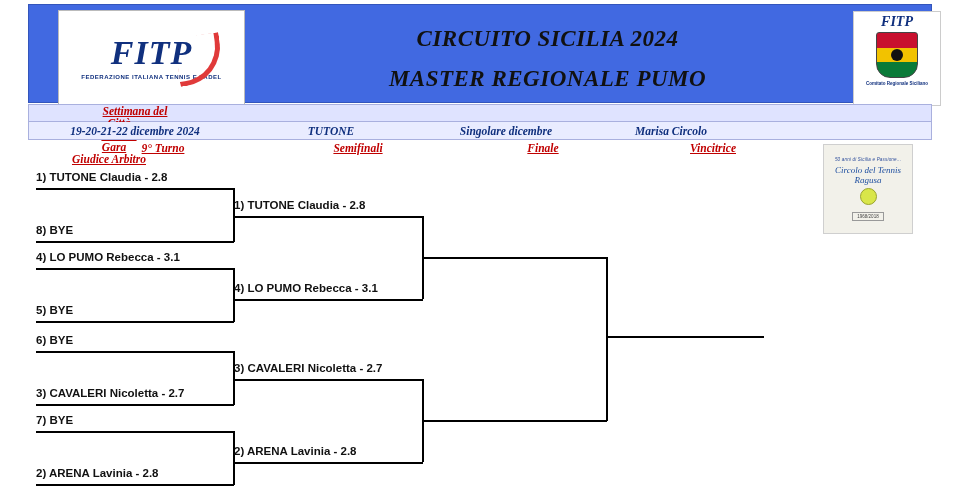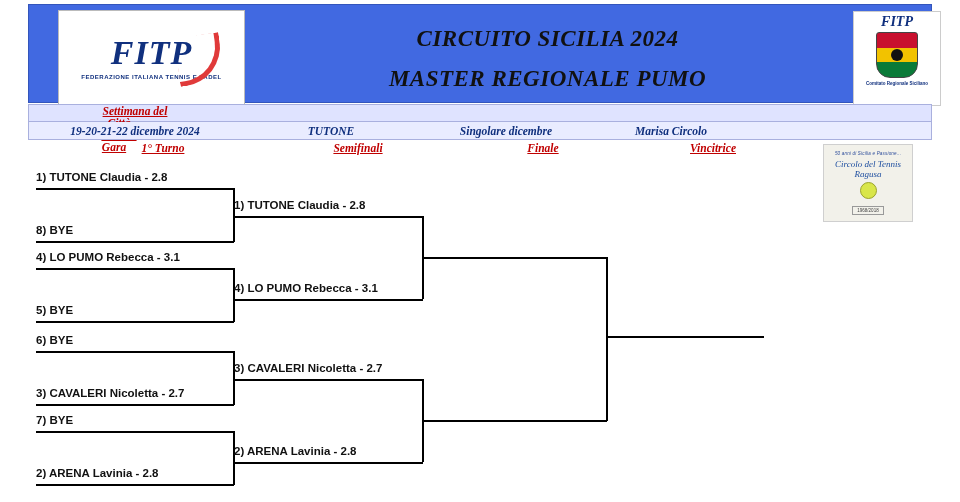--- a/index.html
+++ b/index.html
@@ -101,21 +101,21 @@
     font-size:11.5px;font-weight:bold;font-style:italic;color:#c00000;
     text-decoration:underline;white-space:nowrap;text-align:center;
   }
   .rl1{left:60px;width:150px;}
   .rl2{left:255px;width:150px;}
   .rl3{left:440px;width:150px;}
   .rl4{left:610px;width:150px;}
 
   
   .club-logo{
-    position:absolute;left:823px;top:144px;width:90px;height:78px;
+    position:absolute;left:823px;top:144px;width:90px;height:90px;
     background:#f2f1ea;border:1px solid #cfcfcf;box-sizing:border-box;
     display:flex;flex-direction:column;align-items:center;justify-content:center;
   }
   .club-top{font-size:4.5px;color:#2a4a9a;font-style:italic;margin-bottom:4px;letter-spacing:.2px;}
   .club-name{font-family:"Liberation Serif", serif;font-style:italic;font-size:9px;color:#1f4fa0;line-height:1.1;text-align:center;}
   .club-ball{
     width:15px;height:15px;border-radius:50%;
     background:#d9e64a;border:1px solid #9aa32e;margin:2px 0;
     display:inline-block;vertical-align:middle;
   }
@@ -155,31 +155,32 @@
       <div class="lr-cap">Comitato Regionale Siciliano</div>
     </div>
   </div>
 
   <div class="info">
     <div class="info-row r1">
       <div class="info-cell c1">Settimana del</div>
       <div class="info-cell c2">Città</div>
       <div class="info-cell c3">Circolo</div>
       <div class="info-cell c4">Gara</div>
+      <div class="info-cell c5">Giudice Arbitro</div>
     </div>
     <div class="info-row r2">
       <div class="info-cell c1">19-20-21-22 dicembre 2024</div>
       <div class="info-cell c2">TUTONE</div>
       <div class="info-cell c4">Singolare dicembre</div>
       <div class="info-cell c5">Marisa Circolo</div>
     </div>
   </div>
 
   <div class="rounds">
-    <div class="round-lbl rl1">1° Turno</div>
+    <div class="round-lbl rl1">9° Turno</div>
     <div class="round-lbl rl2">Semifinali</div>
     <div class="round-lbl rl3">Finale</div>
     <div class="round-lbl rl4">Vincitrice</div>
   </div>
 
   <div class="club-logo">
     <div class="club-top">50 anni di Sicilia e Passione...</div>
     <div class="club-name">Circolo del Tennis Ragusa</div>
     <div class="club-ball"></div>
     <div class="club-bottom">1968/2018</div>

